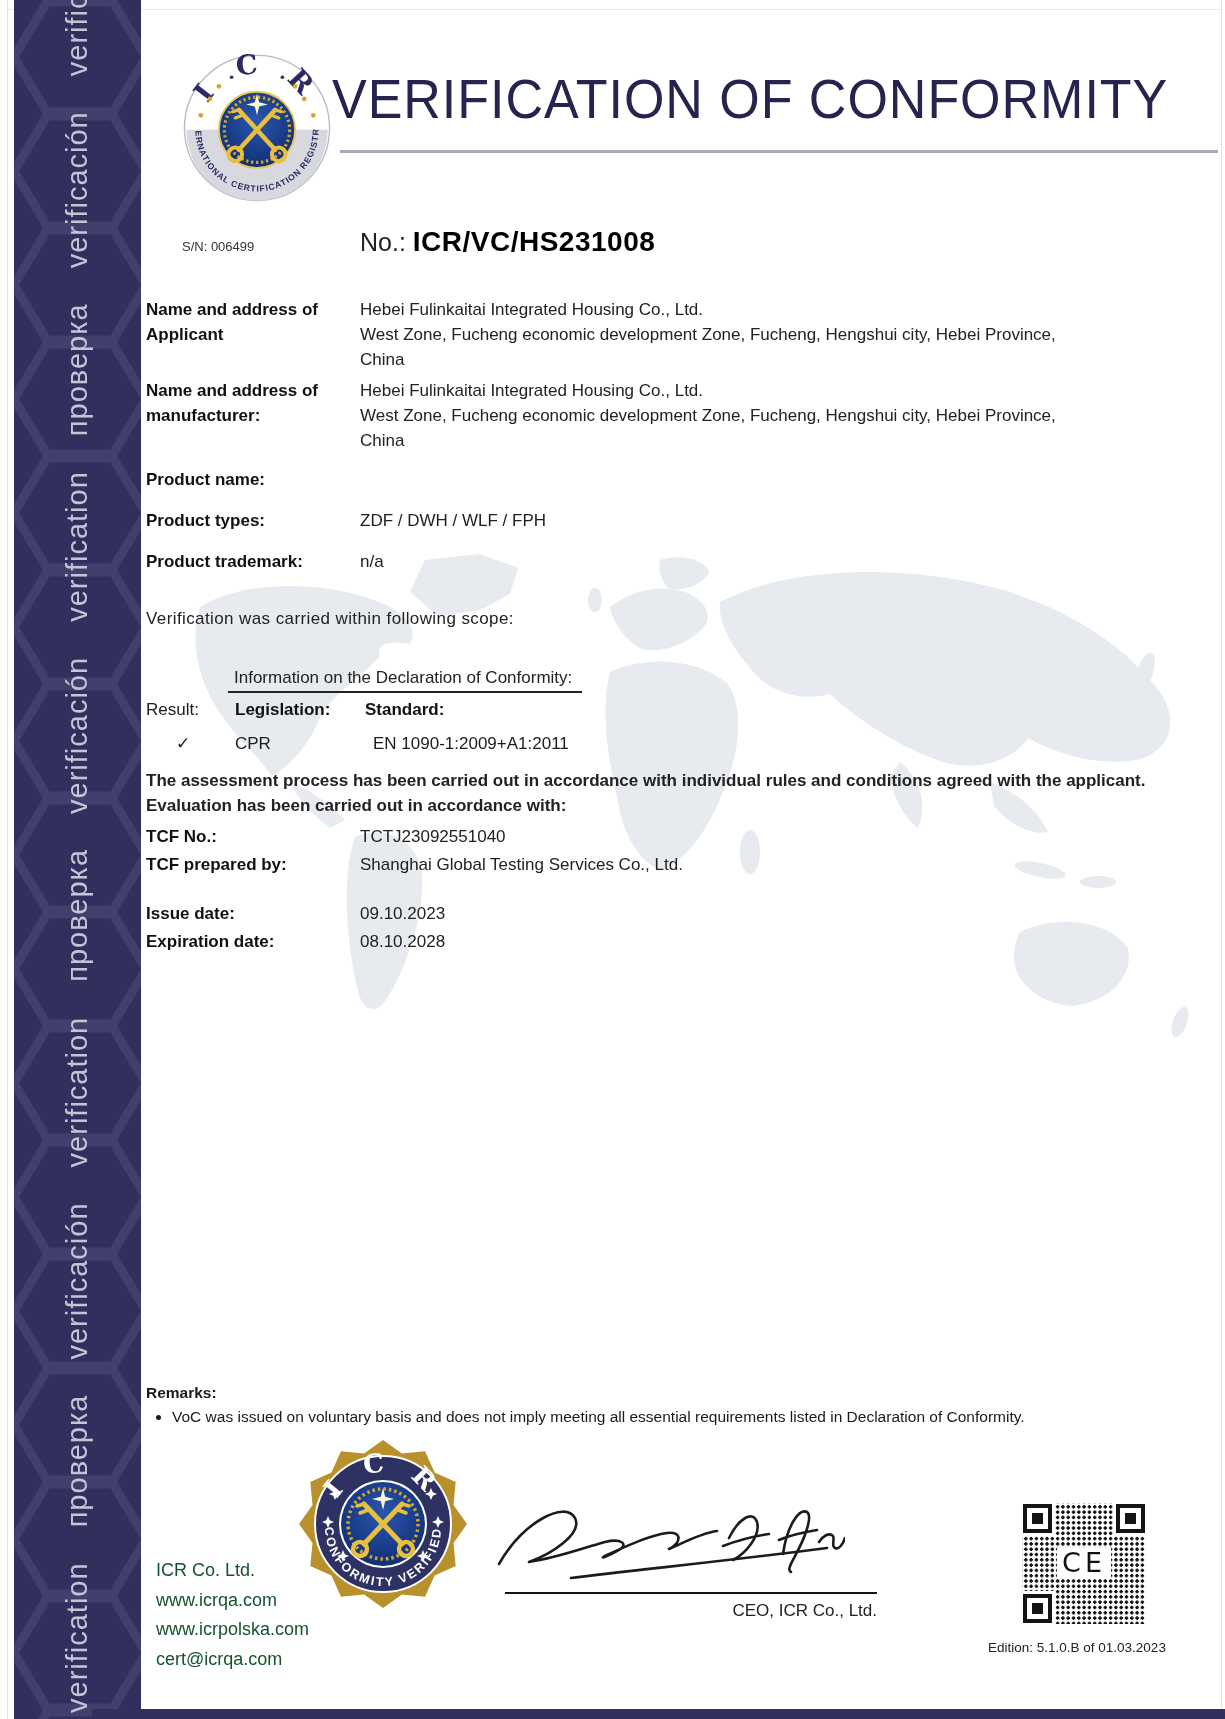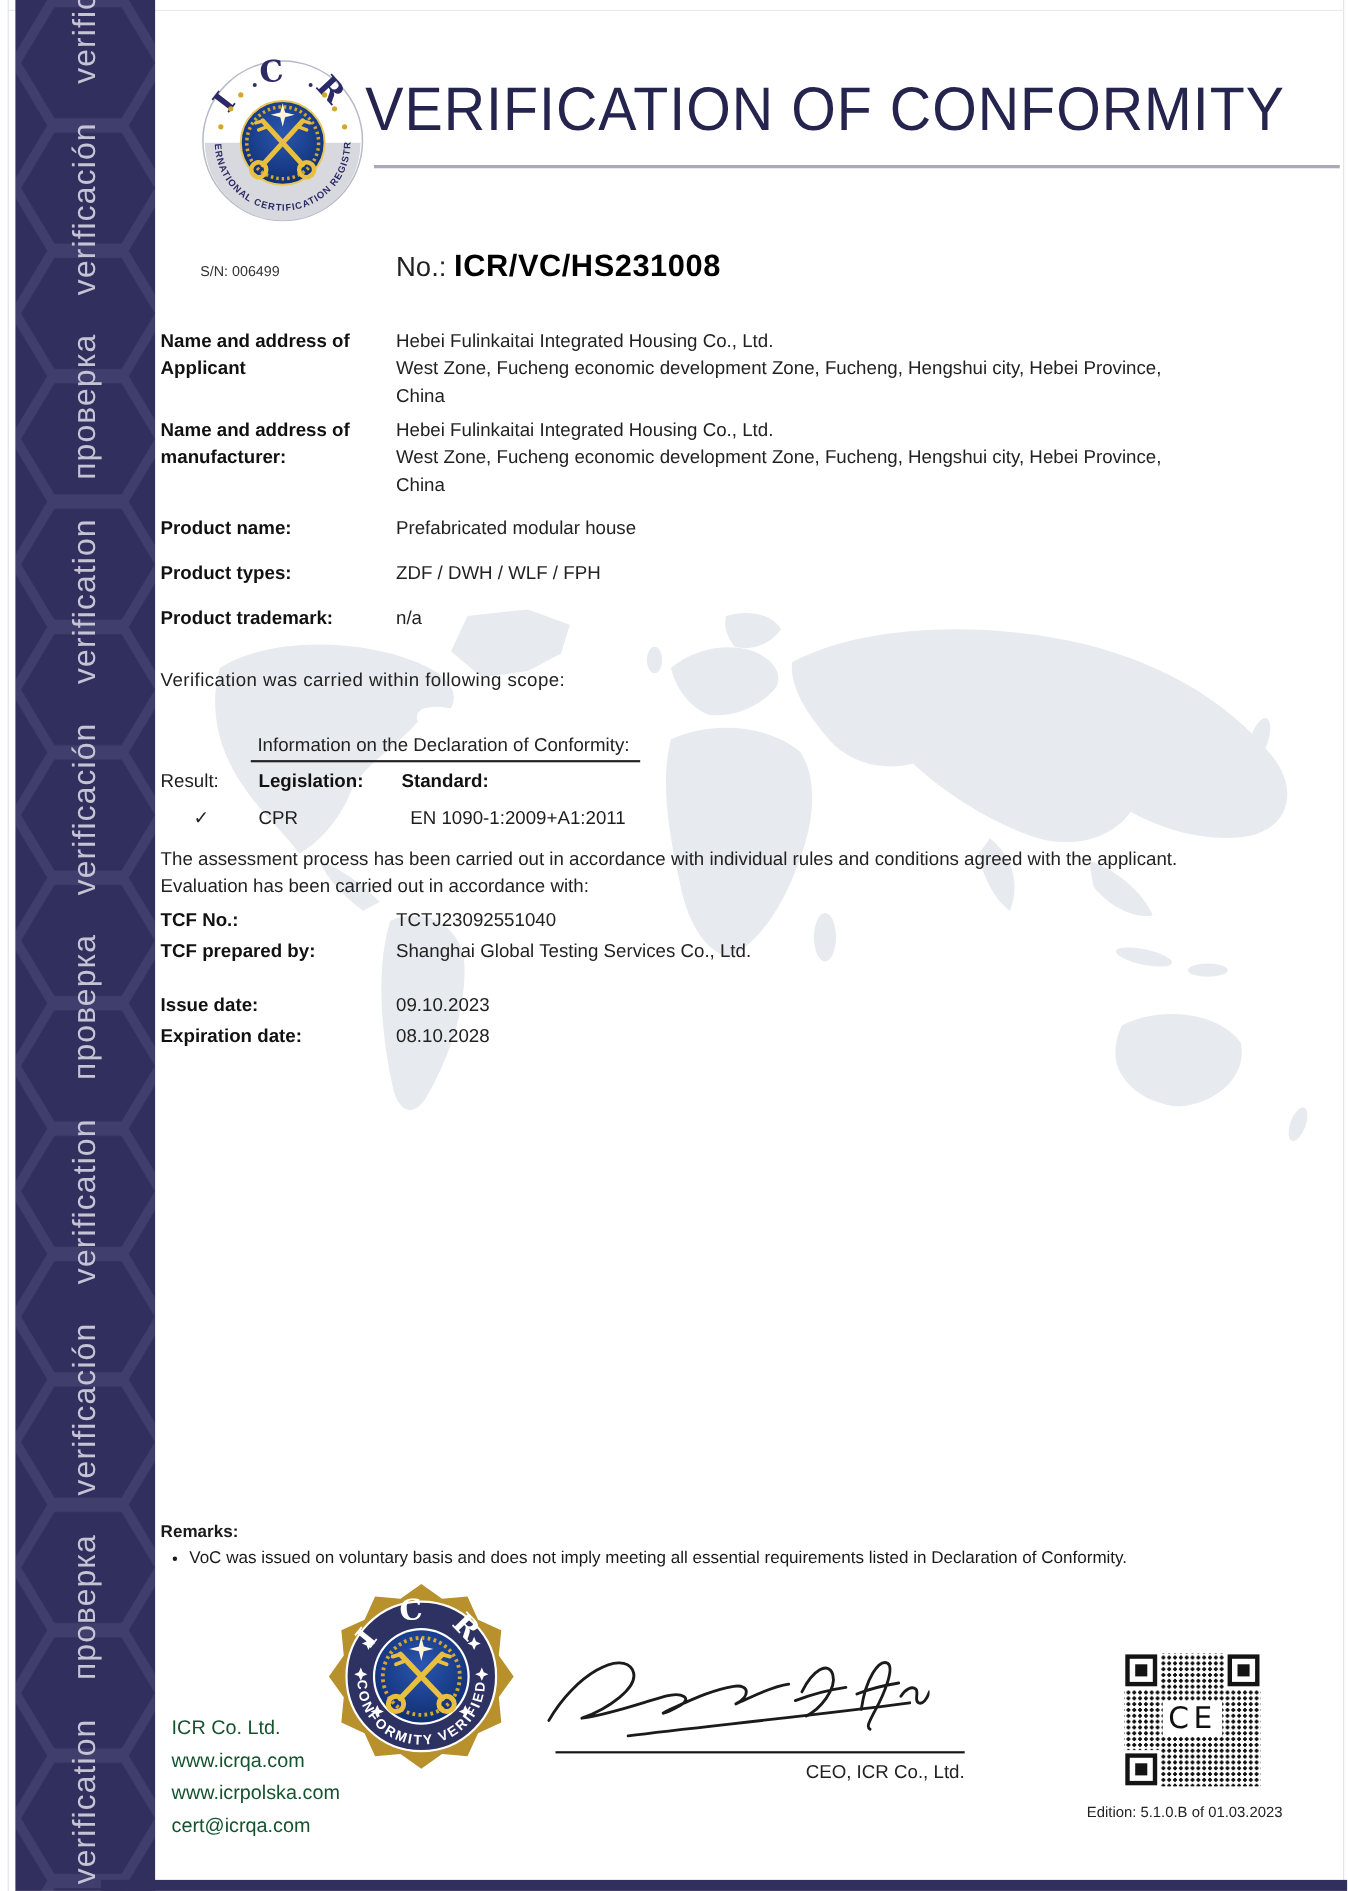--- a/index.html
+++ b/index.html
@@ -37,21 +37,21 @@
   .gap24{margin-top:24px;}
   .scope-intro{margin-top:32px;letter-spacing:.4px;color:#222;}
   .tbl-head{margin-top:34px;margin-left:82px;display:inline-block;
             border-bottom:2px solid #222;padding:0 10px 1px 6px;color:#222;text-align:center;}
   .tbl-cols{display:flex;margin-top:4px;}
   .tbl-row{display:flex;margin-top:9px;}
   .c-result{width:89px;flex:none;} .c-leg{width:130px;flex:none;} .c-std{flex:1;}
   .bold{font-weight:bold;color:#111;}
   .check{padding-left:30px;box-sizing:border-box;color:#222;}
   .std-val{padding-left:8px;box-sizing:border-box;}
-  .assess{margin-top:12px;color:#222;}
+  .assess{margin-top:12px;color:#222;font-weight:bold;}
 
   
   .remarks{position:absolute;left:146px;top:1381px;font-size:15.5px;line-height:23px;color:#1a1a1a;}
   .remarks .rhead{font-weight:bold;}
   .remarks li{margin-left:26px;list-style:disc;}
   .remarks ul{margin:1px 0 0 0;padding:0;}
 
   
   .company{position:absolute;left:156px;top:1556px;font-size:18px;line-height:29.5px;color:#14532d;}
   .badge{position:absolute;left:297px;top:1436px;}
@@ -181,21 +181,20 @@
       <div class="lbl">Name and address of manufacturer:</div>
       <div class="val">
         <div>Hebei Fulinkaitai Integrated Housing Co., Ltd.</div>
         <div>West Zone, Fucheng economic development Zone, Fucheng, Hengshui city, Hebei Province,</div>
         <div>China</div>
       </div>
     </div>
 
     <div class="frow gap14">
       <div class="lbl">Product name:</div>
-      <div class="val">Prefabricated modular house</div>
     </div>
 
     <div class="frow gap16">
       <div class="lbl">Product types:</div>
       <div class="val">ZDF / DWH / WLF / FPH</div>
     </div>
 
     <div class="frow gap16">
       <div class="lbl">Product trademark:</div>
       <div class="val">n/a</div>

